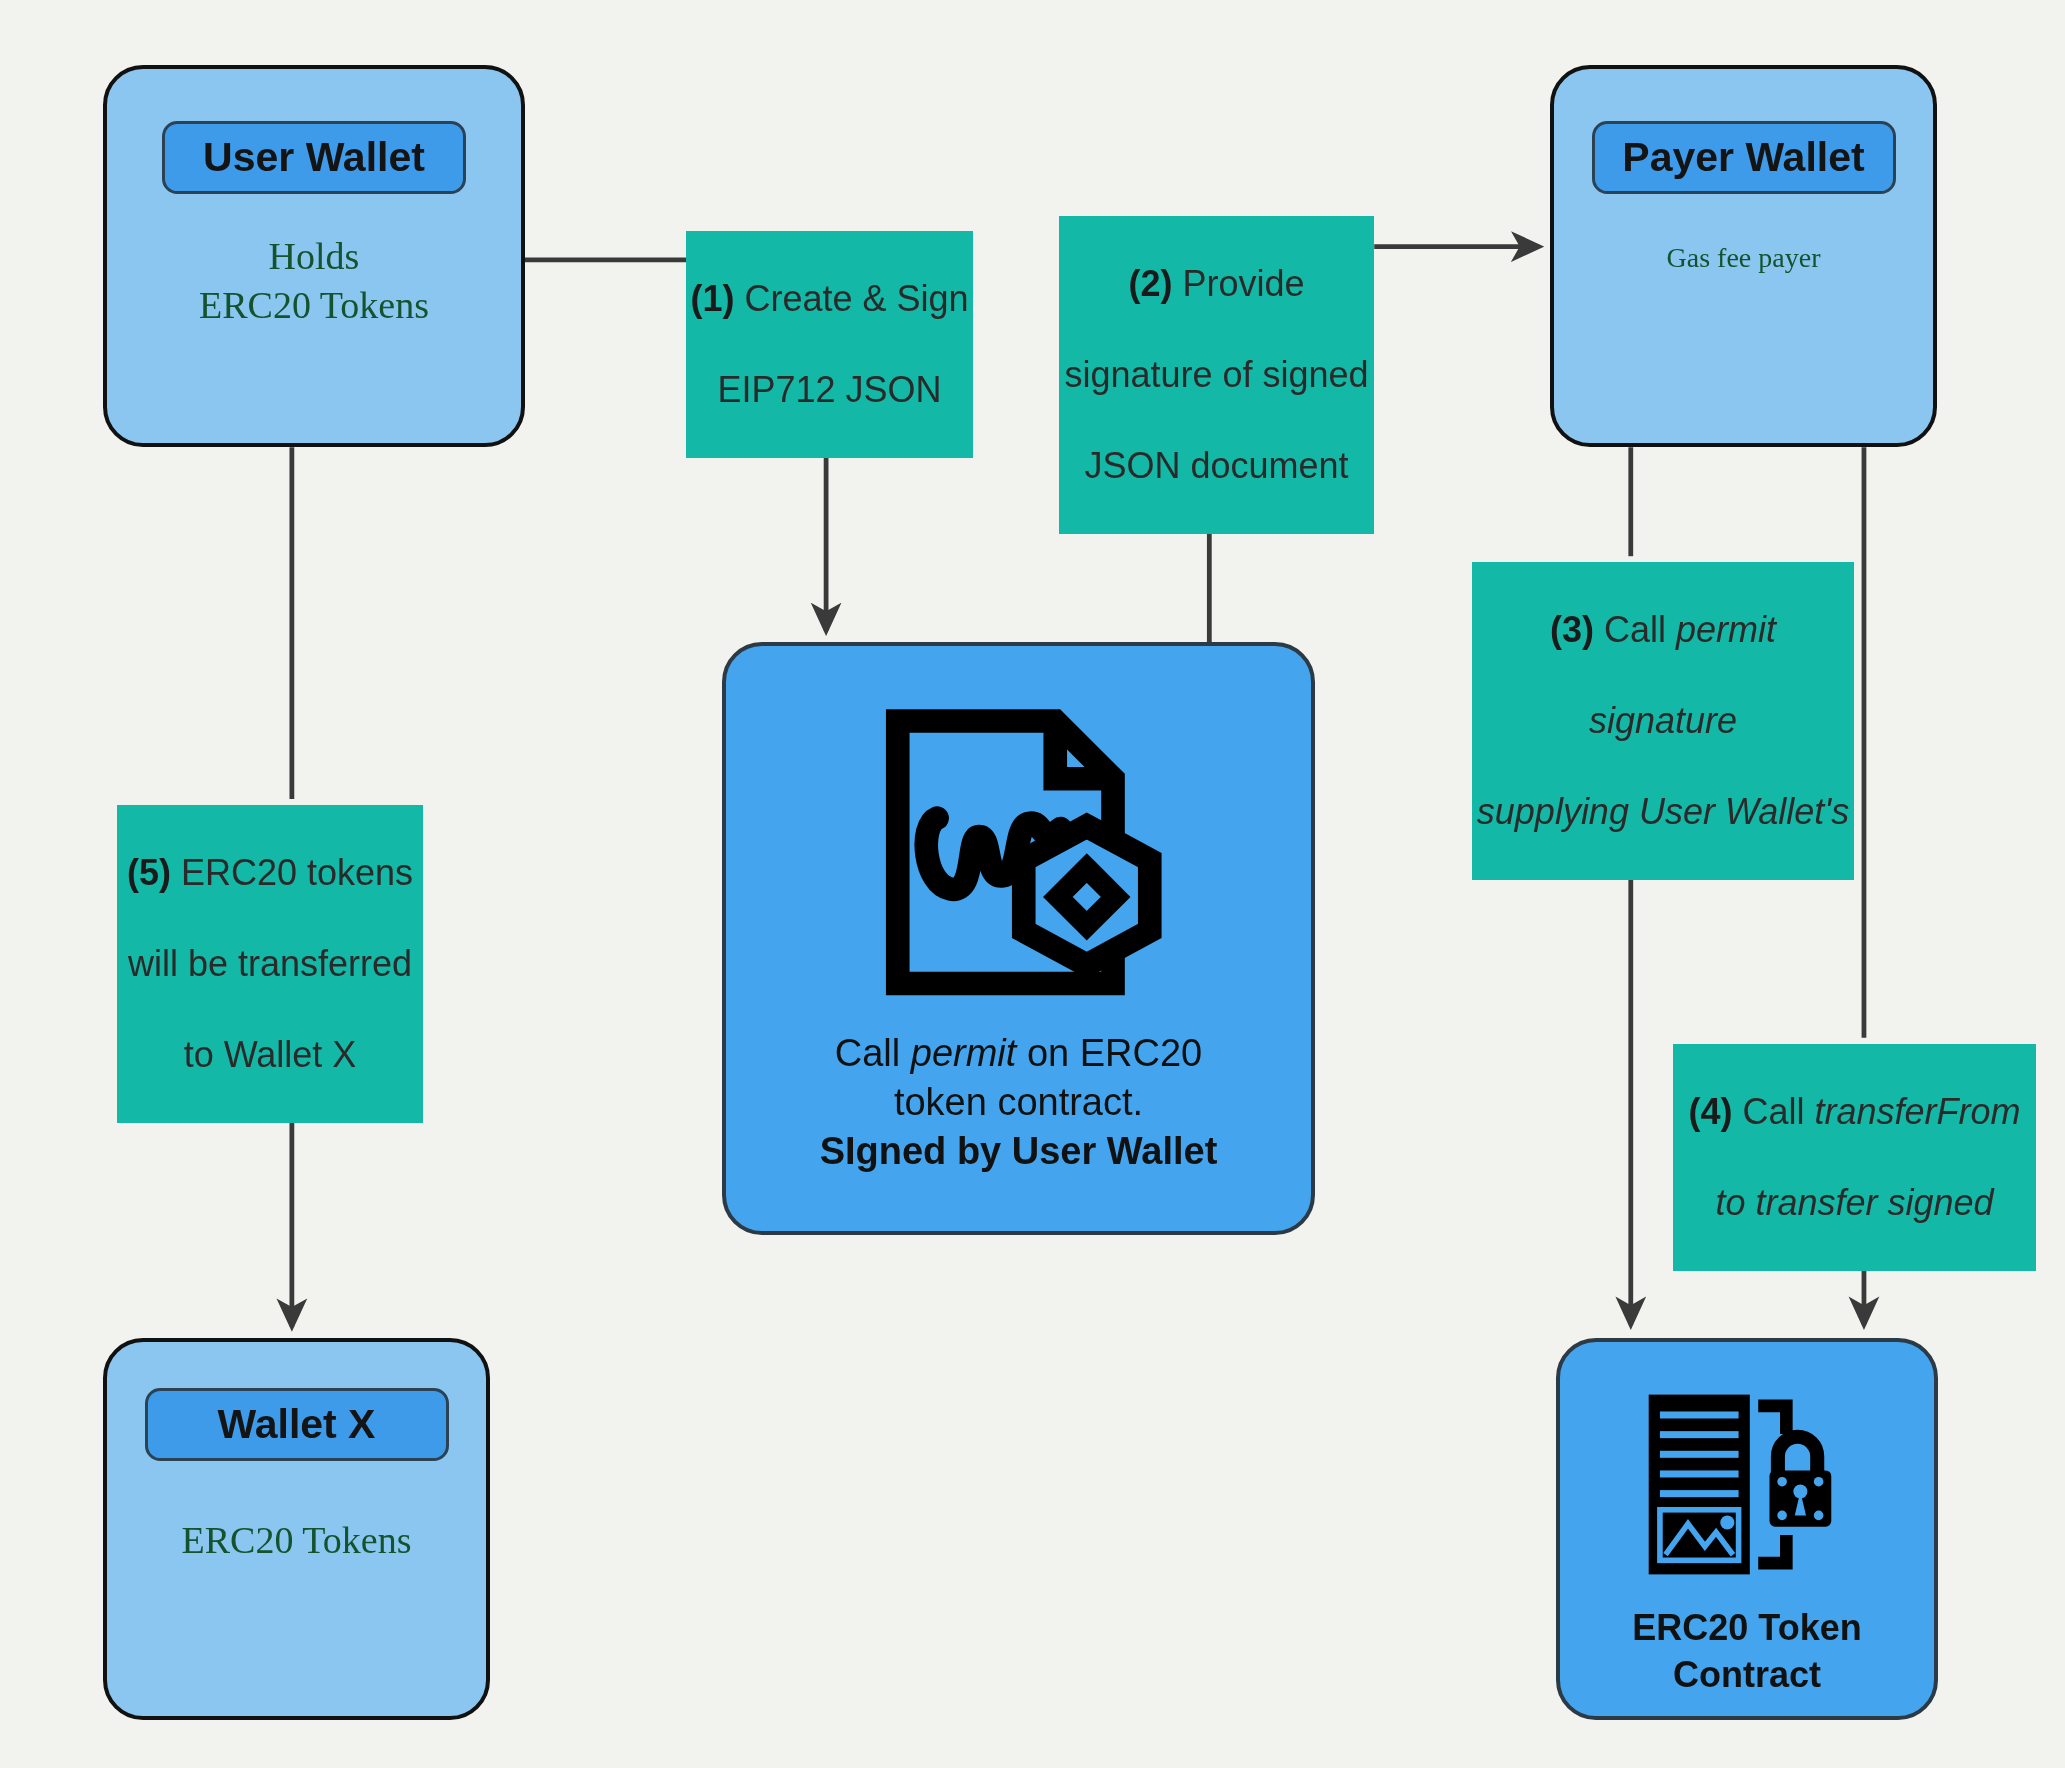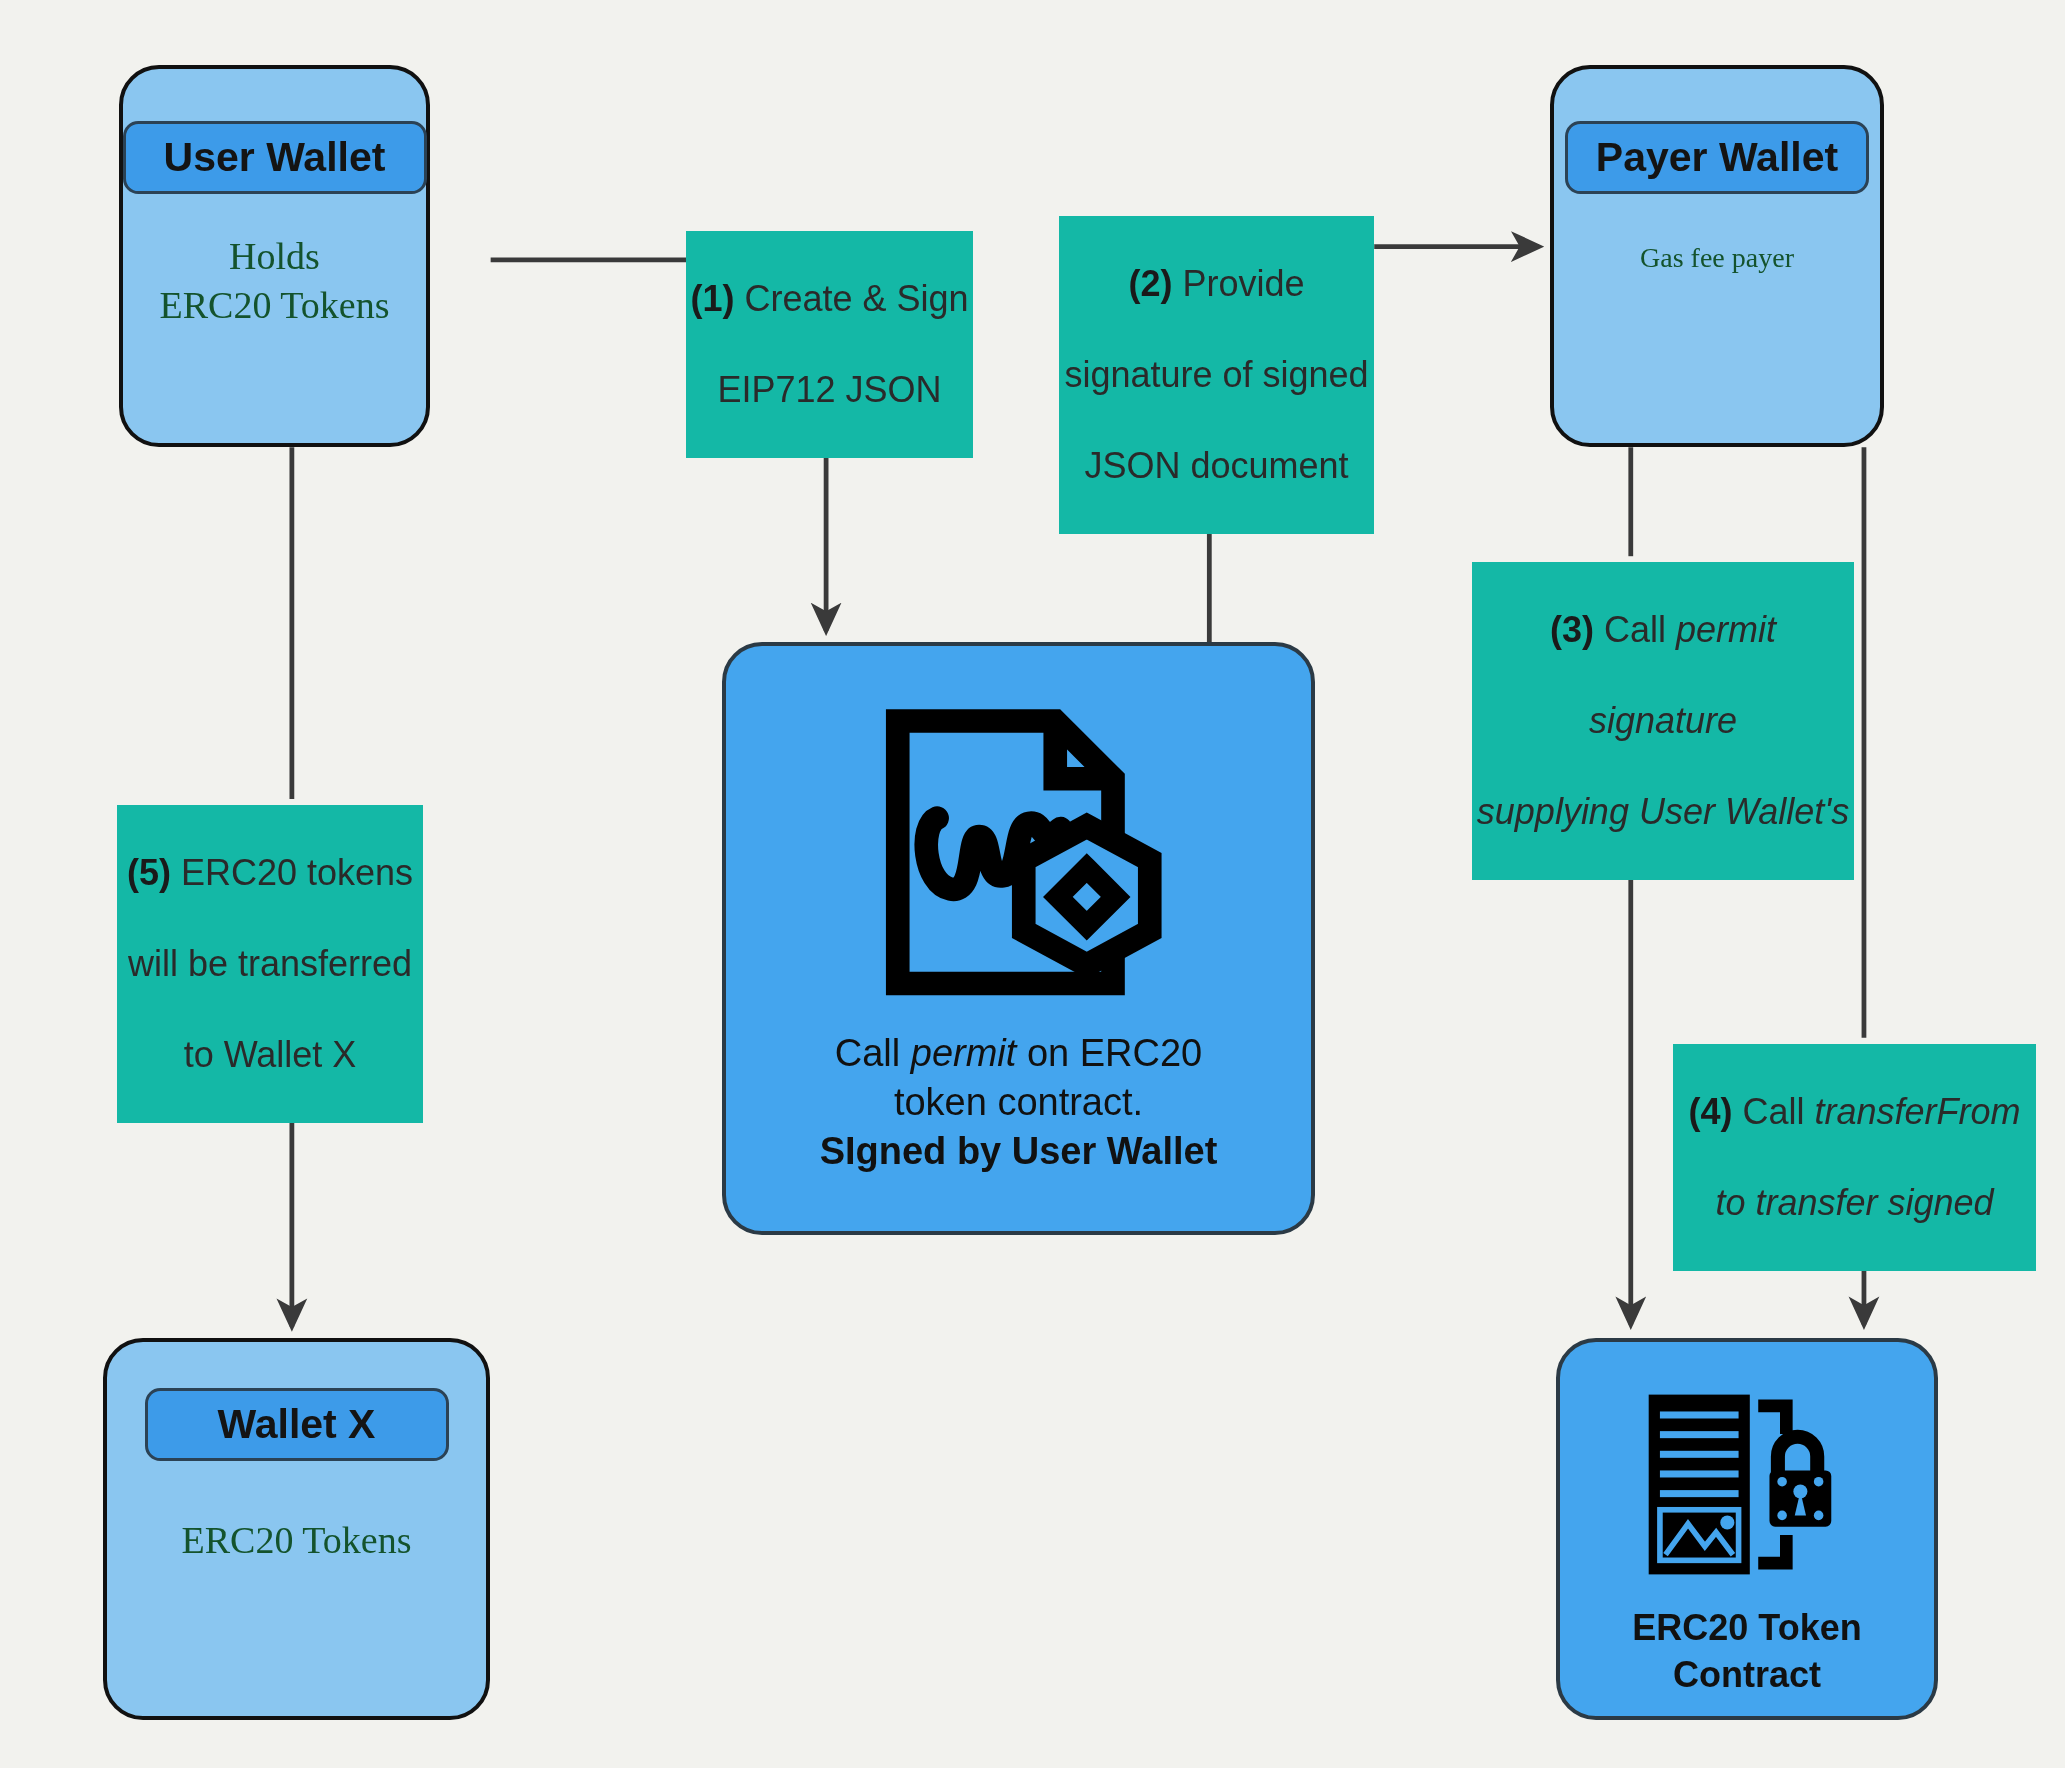--- a/index.html
+++ b/index.html
@@ -66,31 +66,31 @@
   .node-caption {
     color: #111111;
     text-align: center;
     line-height: 1.3;
   }
   .node-caption .b { font-weight: bold; }
   .node-caption .i { font-style: italic; }
 
   
   #node-user-wallet {
-    left: 119px; top: 65px; width: 311px; height: 382px; align-items: center;
+    left: 103px; top: 65px; width: 422px; height: 382px; align-items: center;
   }
   #node-user-wallet .pill {
     margin-top: 52px; width: 304px; height: 73px; font-size: 41px;
   }
   #node-user-wallet .node-sub {
     margin-top: 38px; font-size: 38px;
   }
 
   #node-payer-wallet {
-    left: 1550px; top: 65px; width: 334px; height: 382px;
+    left: 1550px; top: 65px; width: 387px; height: 382px;
   }
   #node-payer-wallet .pill {
     margin-top: 52px; width: 304px; height: 73px; font-size: 41px;
   }
   #node-payer-wallet .node-sub {
     margin-top: 46px; font-size: 28px;
   }
 
   #node-wallet-x {
     left: 103px; top: 1338px; width: 387px; height: 382px;

